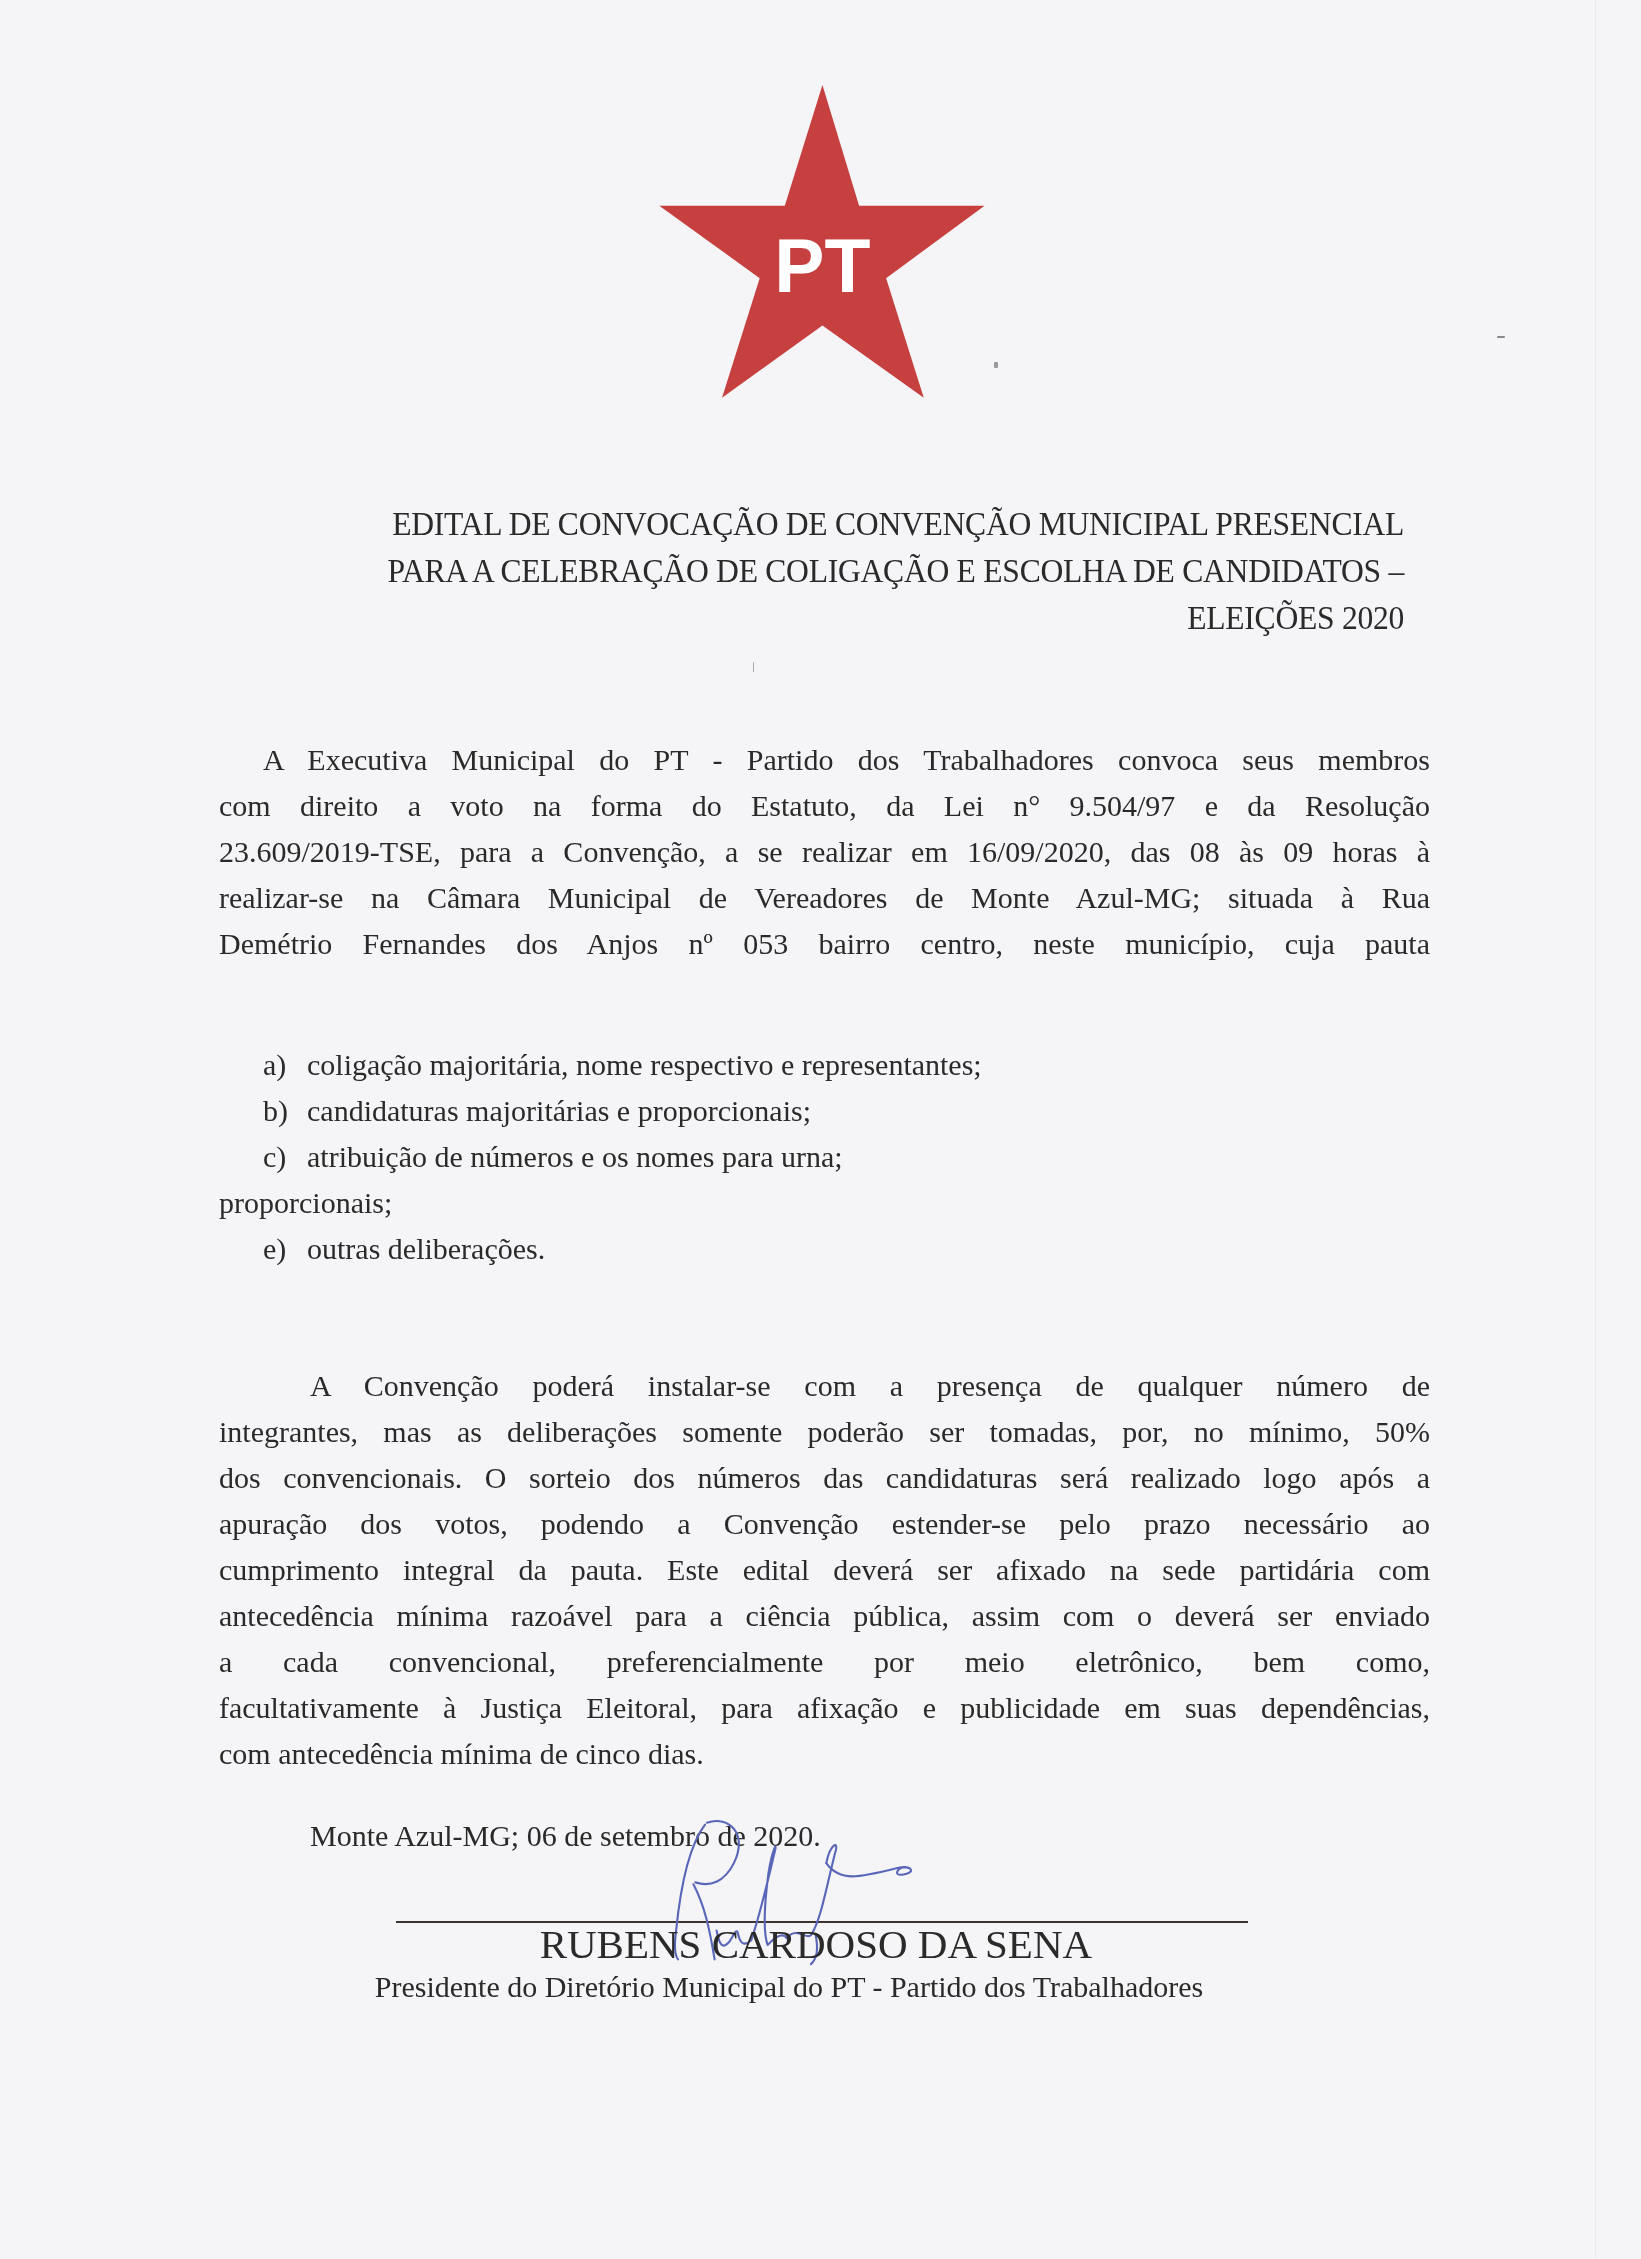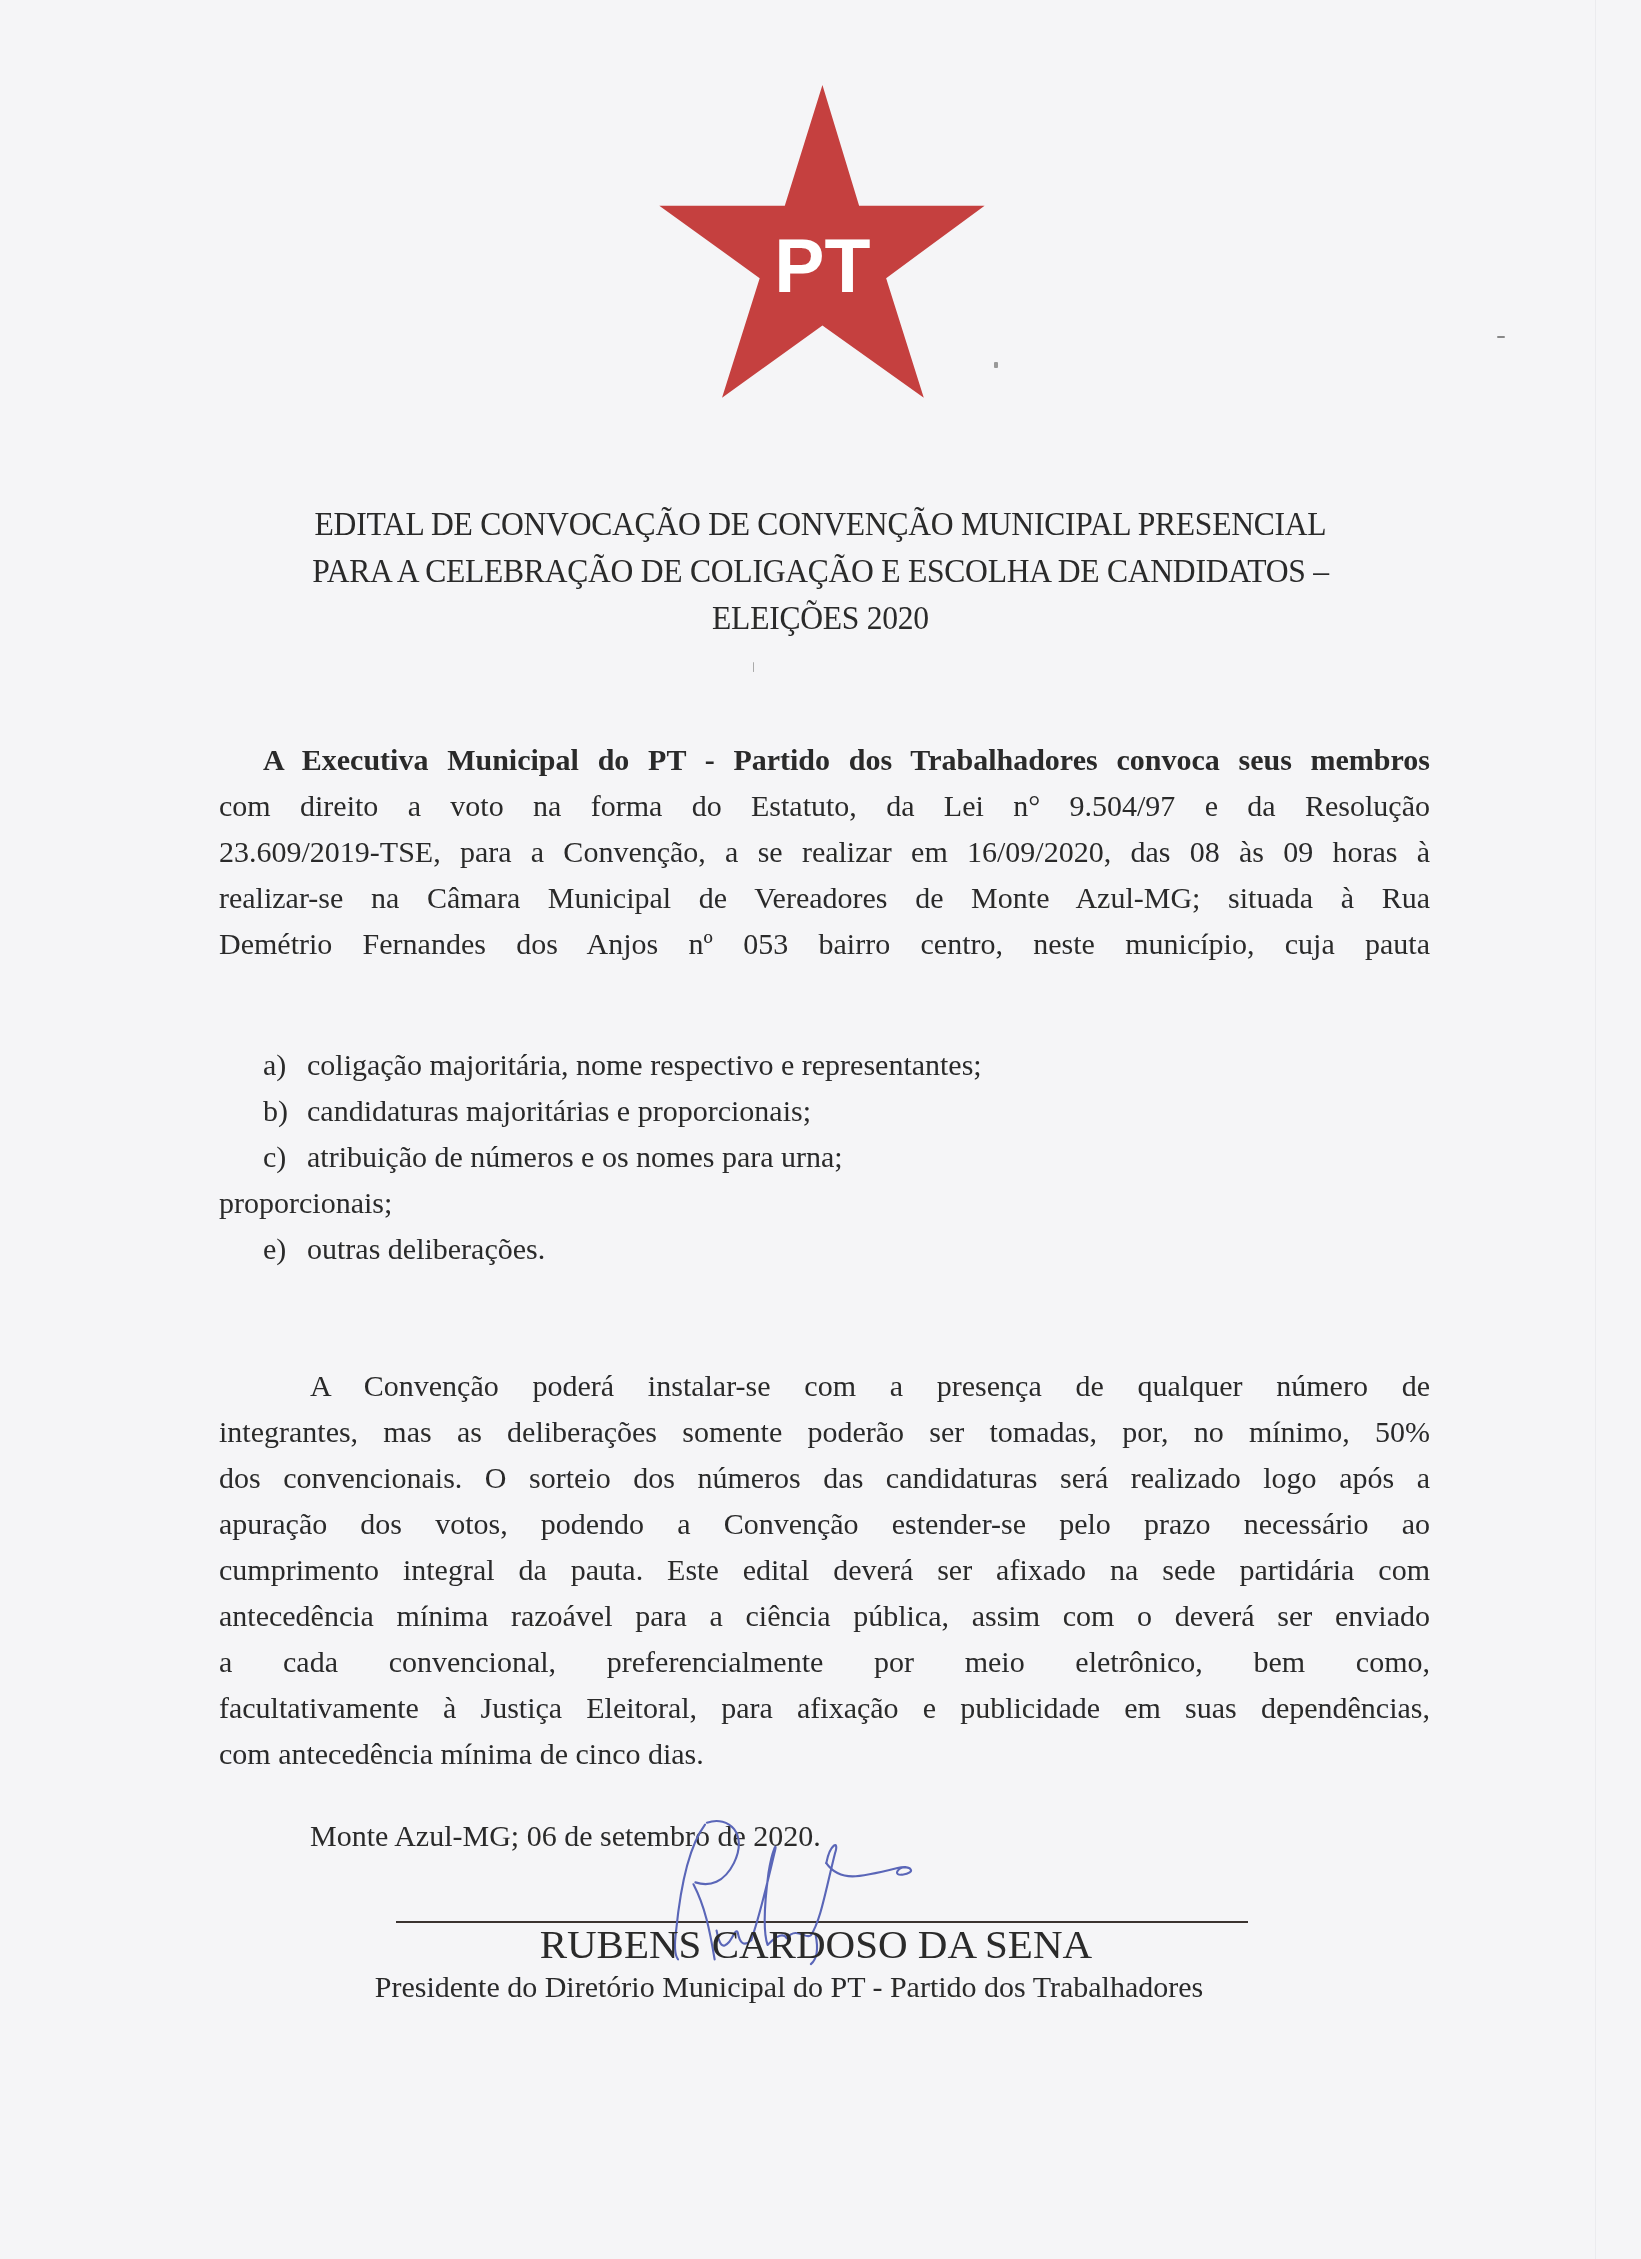--- a/index.html
+++ b/index.html
@@ -4,30 +4,30 @@
 <style>
   html, body { margin:0; padding:0; }
   body {
     width:1641px; height:2259px; position:relative; overflow:hidden;
     background:#f5f5f7;
     font-family:"Liberation Serif", "DejaVu Serif", serif;
     color:#2a2a2a;
   }
   .page-edge { position:absolute; left:1595px; top:0; width:1px; height:2259px; background:#ebebee; }
   .logo { position:absolute; left:0; top:0; width:1641px; height:425px; }
-  .title-block { position:absolute; left:193px; width:1255px; top:500px; text-align:center;font-family:Liberation Serif, serif; }
+  .title-block { position:absolute; left:193px; width:1255px; top:500px; text-align:right;font-family:Liberation Serif, serif; }
   .title-line {
     display:block; font-size:34px; line-height:47px; white-space:nowrap;
     transform:scaleX(0.93); transform-origin:center;
     letter-spacing:-0.3px;
   }
   .body-text { position:absolute; left:219px; width:1211px; font-size:30px; line-height:46px; }
   .line { display:block; text-align:justify; text-align-last:justify; white-space:nowrap; }
   .line.last { text-align-last:left; }
-  .line.ind { padding-left:44px;font-weight:bold; }
+  .line.ind { padding-left:44px; }
   .list-item { display:block; white-space:nowrap; }
   .list-item .marker { display:inline-block; width:44px; }
   .list-item.ind { padding-left:44px; }
   .date-line { position:absolute; left:310px; top:1813px; font-size:30px; line-height:45px;text-align:right; }
   .sign-line { position:absolute; left:396px; top:1921px; width:852px; height:1.9px; background:#3a3330; }
   .signature { position:absolute; left:637px; top:1815px; width:290px; height:154px; }
   .sign-name { position:absolute; left:0; width:1628px; top:1925px; text-align:center; font-size:41px; line-height:39px; padding-left:0; }
   .sign-name span { position:relative; left:1.9px; }
   .sign-role { position:absolute; left:0; width:1578px; top:1967px; text-align:center; font-size:30px; line-height:39px; }
   .speck { position:absolute; background:#888; border-radius:1px; }

